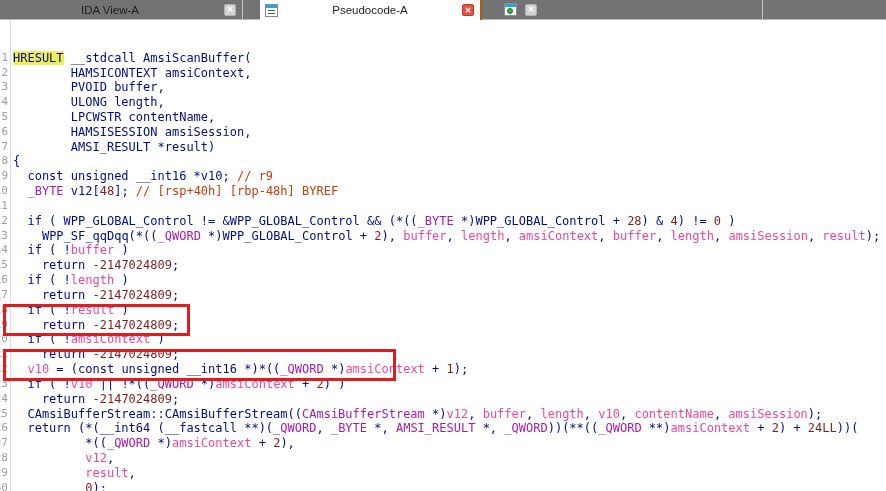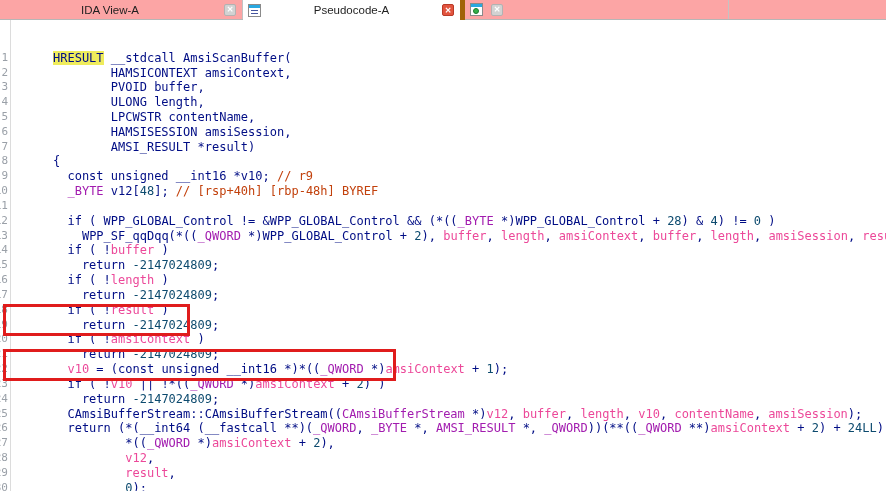--- a/index.html
+++ b/index.html
@@ -2,29 +2,29 @@
 <html><head>
 <meta charset="utf-8">
 <style>
   html,body { margin:0; padding:0; }
   body {
     width:886px; height:491px; overflow:hidden; background:#ffffff;
     font-family:"Liberation Sans", sans-serif; position:relative;
   }
   
   .tabbar {
-    display:flex; height:19px; background:#fca5a5;
+    display:flex; height:19px; background:#737373;
     border-bottom:1px solid #b6b6b6;
-    font-size:11.5px; color:#1f1f1f; position:relative; z-index:3;
+    font-size:11.5px; color:#1f1f1f; position:relative; z-index:3;gap:17px;
   }
   .tab {
     display:flex; align-items:center; box-sizing:border-box;
     border-right:1px solid #c3c3c3; height:19px; overflow:hidden;
   }
-  .tab.active { background:#ffffff; height:20px; border-right:5px solid #a16207; }
+  .tab.active { background:#ffffff; height:20px; border-right:2px solid #a16207; }
   .tab .lbl { flex:1; text-align:center; white-space:nowrap; overflow:hidden; }
   
   .wicon {
     width:13px; height:13px; border:1px solid #8a8a8a; background:#fff;
     margin:0 4px 0 5px; position:relative; flex:none; box-sizing:border-box;
   }
   .wicon .tbar { position:absolute; top:0; left:0; right:0; height:3px; background:#29a8e0; }
   .wicon .rows {
     position:absolute; left:2px; right:2px; top:5px; height:6px;
     background:repeating-linear-gradient(to bottom,#44549e 0,#44549e 1px,transparent 1px,transparent 3px);
@@ -51,25 +51,25 @@
     position:absolute; left:0; top:20px; right:0; bottom:0;
     font:12px/14.84px "DejaVu Sans Mono",monospace;
     white-space:pre; background:#fff; padding-top:1px; z-index:1;
   }
   .gutterline { position:absolute; left:10px; top:0; bottom:0; width:1px; background:#dcdcdc; }
   .line { display:flex; height:14.84px; }
   .ln {
     width:8px; flex:none; overflow:hidden; display:flex; justify-content:flex-end;
     color:#9aa0a8; font-size:11px;
   }
-  .lc { padding-left:5px;margin-left:40px; }
+  .lc { padding-left:5px; }
   .tk, .tg { color:#000d85; }           
   .tt { color:#a21caf; }                
   .tc { color:#c2410c; }                
-  .tn { color:#0c4a6e; }                
+  .tn { color:#7f1d1d; }                
   .tv { color:#ec4899; }                
   .th { color:#000d85; background:#efec5c; } 
   
   .rbox {
     position:absolute; border:3px solid #e01c1c; box-sizing:border-box;
     z-index:2; pointer-events:none;
   }
   #rbox1 { left:3px; top:304px; width:187px; height:32px; }
   #rbox2 { left:3px; top:349px; width:393px; height:32px; }
 </style>

